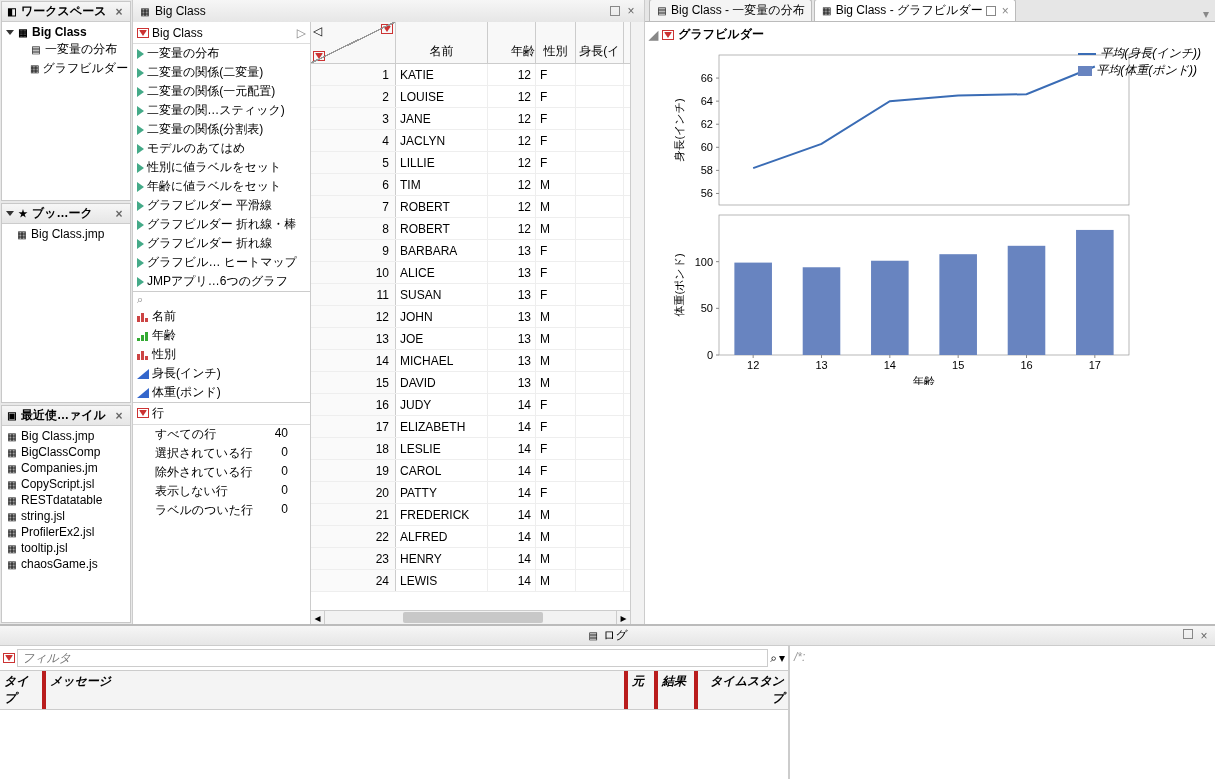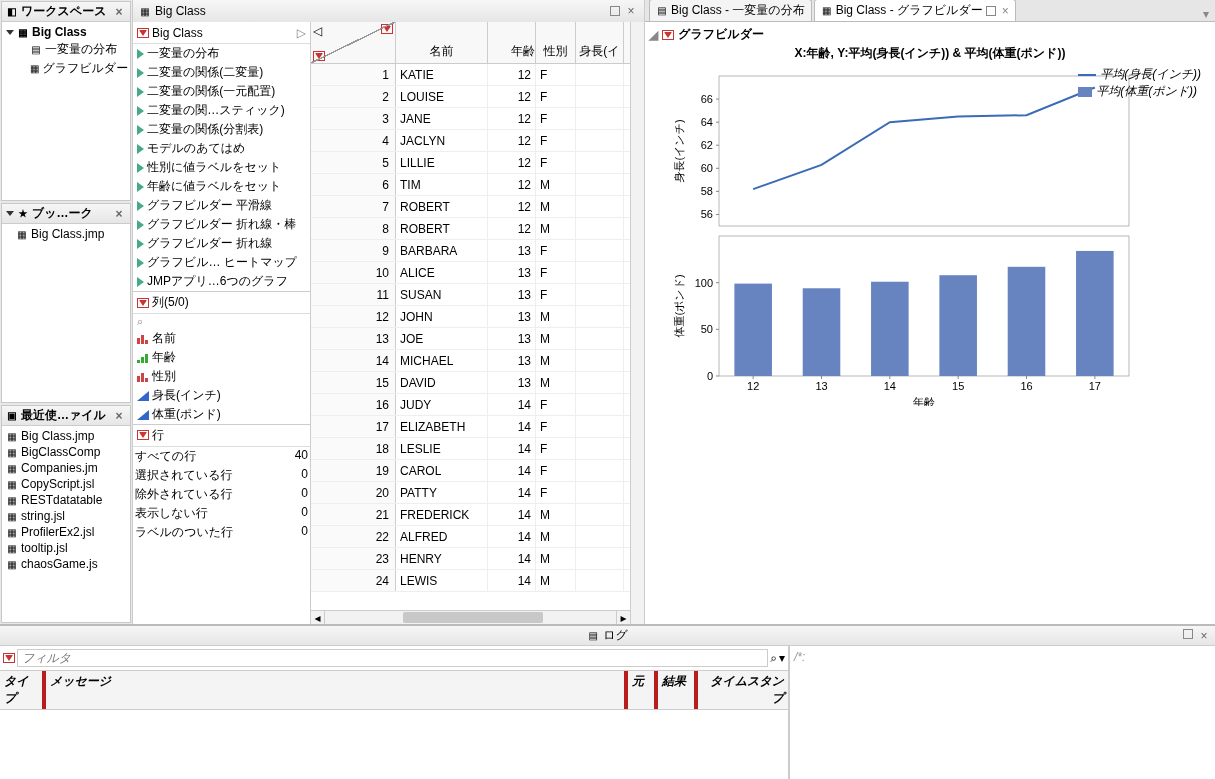--- a/index.html
+++ b/index.html
@@ -30,21 +30,21 @@
 .script-hdr{display:flex;align-items:center;padding:2px 4px;gap:3px;border-bottom:1px solid #ddd;min-height:22px;}
 .script-hdr .name{flex:1;}
 .script-list{flex:0 0 auto;overflow:auto;}
 .script-item{display:flex;align-items:center;gap:3px;padding:1px 4px;white-space:nowrap;cursor:pointer;}
 .cols-pane{border-top:1px solid #ccc;}
 .cols-hdr{display:flex;align-items:center;padding:2px 4px;gap:3px;border-bottom:1px solid #ddd;}
 .search-box{width:100%;border:none;padding:1px 4px;font-size:11px;color:#888;}
 .col-item{display:flex;align-items:center;gap:3px;padding:1px 4px;}
 .col-icon{width:12px;height:10px;display:inline-block;}
 .rows-pane{border-top:1px solid #ccc;}
-.row-stat{display:flex;padding:1px 2px;}
+.row-stat{display:flex;padding:1px 22px;}
 .row-stat .lab{flex:1;}
 .data-table-wrap{flex:1;display:flex;flex-direction:column;overflow:hidden;background:#fff;}
 .dt-head{display:flex;background:#f8f8f8;border-bottom:1px solid #ccc;height:42px;}
 .dt-head .corner{width:85px;border-right:1px solid #ccc;position:relative;}
 .dt-head .corner::after{content:"";position:absolute;left:0;top:0;right:0;bottom:0;background:linear-gradient(to bottom right,transparent 49%,#999 49% 51%,transparent 51%);}
 .dt-col{border-right:1px solid #ccc;display:flex;align-items:flex-end;justify-content:center;padding-bottom:3px;font-weight:normal;}
 .dt-body{flex:1;overflow:auto;}
 .dt-row{display:flex;border-bottom:1px solid #eee;height:22px;align-items:center;}
 .dt-row .rn{width:85px;text-align:right;padding-right:6px;border-right:1px solid #ccc;background:#fafafa;height:100%;display:flex;align-items:center;justify-content:flex-end;}
 .dt-row .cell{border-right:1px solid #eee;padding:0 4px;height:100%;display:flex;align-items:center;}
@@ -233,26 +233,20 @@
             <div class="script-item">
               <span class="green-tri"></span>
               <span>グラフビル… ヒートマップ</span>
             </div>
             <div class="script-item">
               <span class="green-tri"></span>
               <span>JMPアプリ…6つのグラフ</span>
             </div>
           </div>
         <div class="cols-pane">
-          <div class="cols-hdr">
-            <span class="red-tri-box">
-                <span class="red-tri"></span>
-              </span>
-            <span>列(5/0)</span>
-          </div>
           <input class="search-box" value="⌕" placeholder="" style="">
           <div id="col-list">
               <div class="col-item">
                 <span class="col-icon"><svg width="12" height="10">
                     <rect width="3" height="6" x="0" y="4" fill="#c44"></rect>
                     <rect width="3" height="9" x="4" y="1" fill="#c44"></rect>
                     <rect width="3" height="4" x="8" y="6" fill="#c44"></rect>
                   </svg></span>
                 <span>名前</span>
               </div>
@@ -535,21 +529,20 @@
       <span style="padding:0 6px;color:#888;">▾</span>
     </div>
     <div class="right-body">
       <div class="gb-title">
         <span style="color:#888;">◢</span>
         <span class="red-tri-box">
             <span class="red-tri"></span>
           </span>
         <span>グラフビルダー</span>
       </div>
-      <div class="gb-sub">X:年齢, Y:平均(身長(インチ)) &amp; 平均(体重(ポンド))</div>
       <div class="chart-area">
         <svg id="chart-svg" width="540" height="340">
             <rect x="50" y="10" width="410" height="150" fill="none" stroke="#888" stroke-width="0.6"></rect>
             <line x1="47" y1="148.46153846153845" x2="50" y2="148.46153846153845" stroke="#888"></line>
             <text x="44" y="152.46153846153845" text-anchor="end">56</text>
             <line x1="47" y1="125.38461538461539" x2="50" y2="125.38461538461539" stroke="#888"></line>
             <text x="44" y="129.3846153846154" text-anchor="end">58</text>
             <line x1="47" y1="102.3076923076923" x2="50" y2="102.3076923076923" stroke="#888"></line>
             <text x="44" y="106.3076923076923" text-anchor="end">60</text>
             <line x1="47" y1="79.23076923076924" x2="50" y2="79.23076923076924" stroke="#888"></line>

